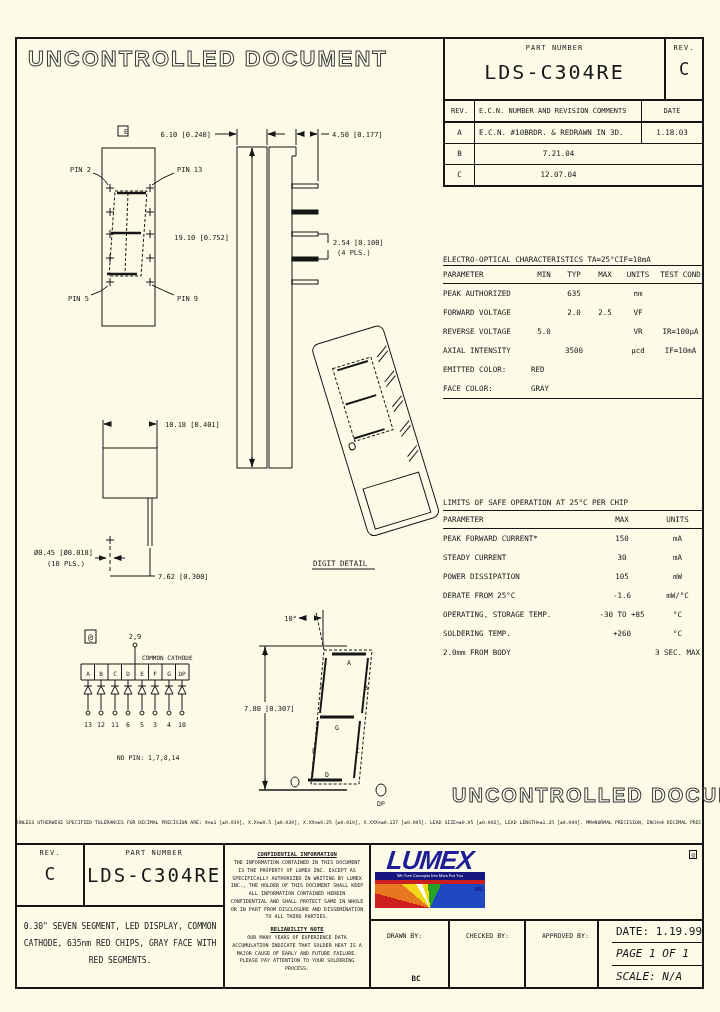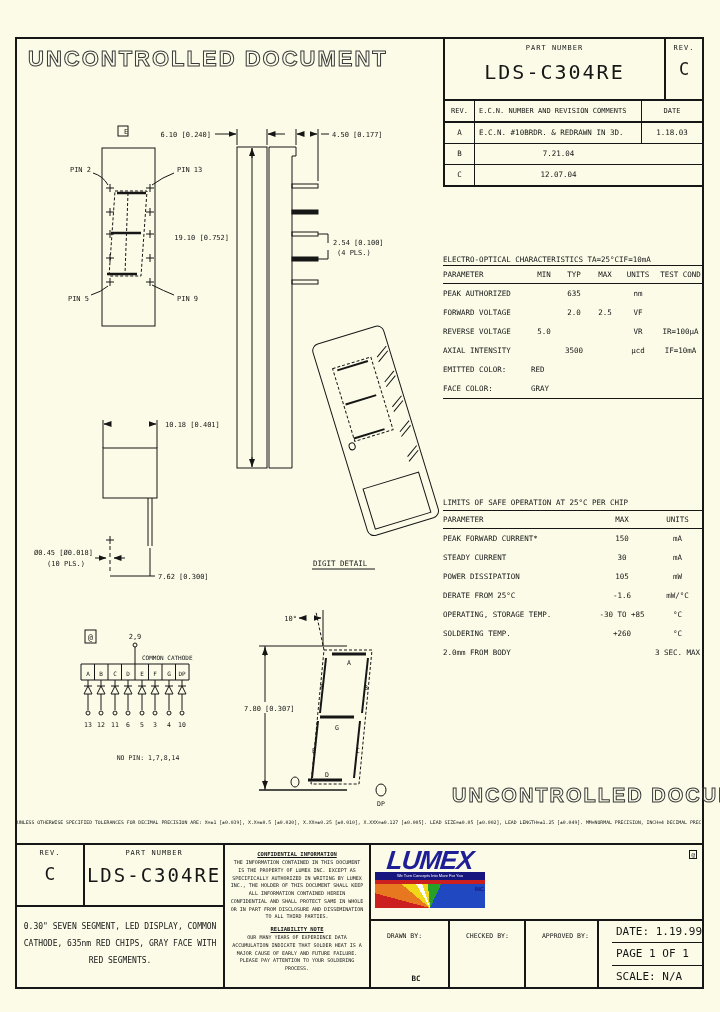--- a/index.html
+++ b/index.html
@@ -86,21 +86,21 @@
             font-family:"Liberation Sans",sans-serif;}
   .addr{font-size:8.5px;line-height:1.5;margin-left:7px;margin-top:2px;white-space:nowrap;}
 
   .tb-sign{flex:1;display:flex;}
   .cell{position:relative;border-right:2px solid #161616;padding:2px 3px;box-sizing:border-box;margin-left:13px;}
   .cell.c0{width:66px;} .cell.c1{width:63px;} .cell.c2{width:60px;}
   .cell.c3{flex:1;border-right:none;padding:0;}
   .lbl{font-size:6.5px;white-space:nowrap;}
   .sig{position:absolute;bottom:4px;left:0;right:0;text-align:center;font-size:7.5px;font-weight:bold;}
   .mrow{font-size:11px;height:21.5px;line-height:21.5px;padding-left:4px;white-space:nowrap;}
-  .mrow + .mrow{border-top:1px solid #161616;}
+  .mrow + .mrow{border-top:1px solid #161616;font-style:italic;}
 
   
   svg text{fill:#161616;stroke:none;font-family:"DejaVu Sans Mono",monospace;}
   .s7{font-size:7px;} .s65{font-size:6.5px;} .s6{font-size:6px;} .s75{font-size:7.5px;} .s8{font-size:8px;}
 </style>
 </head>
 <body>
 
 <div class="page">
 

